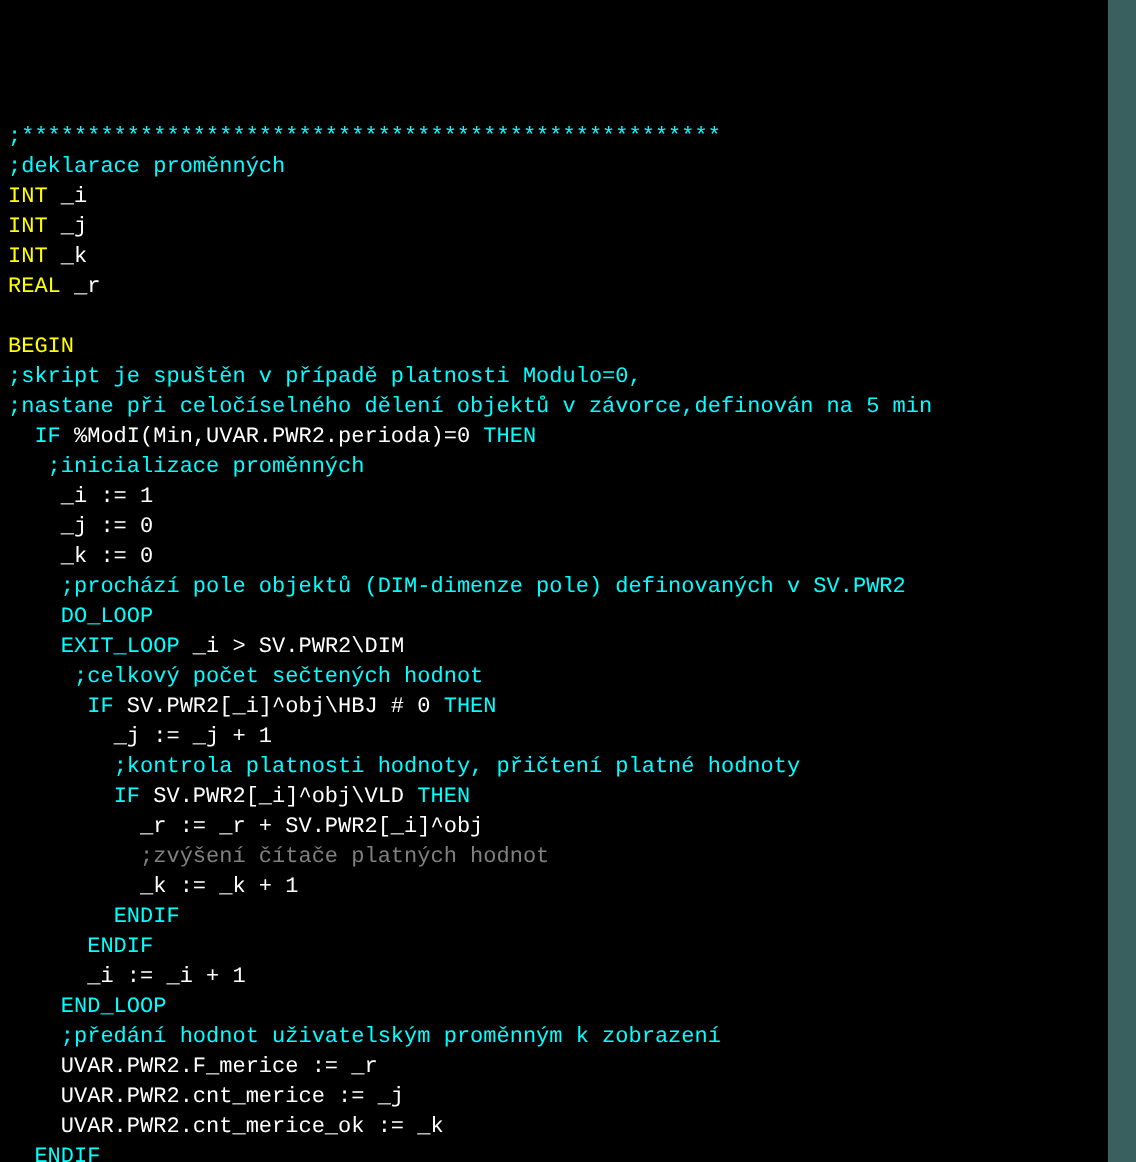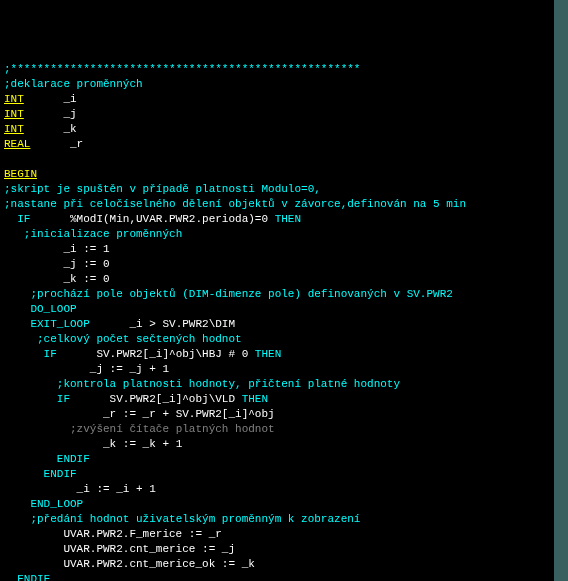--- a/index.html
+++ b/index.html
@@ -11,22 +11,22 @@
       color: #c0c0c0;
       white-space: pre;
       padding: 2px 4px;
       width: 568px;
       height: 581px;
       overflow: hidden;
       border-right: 14px solid #3a5f5f;
     }
     .line { display: block; }
     .c-teal { color: #00ffff; }
-    .c-yellow { color: #ffff00; text-decoration: underline; }
-    .c-white { color: #ffffff; margin-left: 33px; }
+    .c-yellow { color: #ffff00; }
+    .c-white { color: #ffffff; }
     .c-gray { color: #808080; }
   </style>
 </head>
 <body>
 
 
 
 <div id="code-container"><span class="line"><span class="c-teal">;*****************************************************</span></span><span class="line"><span class="c-teal">;deklarace proměnných</span></span><span class="line"><span class="c-yellow">INT</span><span class="c-white"> _i</span></span><span class="line"><span class="c-yellow">INT</span><span class="c-white"> _j</span></span><span class="line"><span class="c-yellow">INT</span><span class="c-white"> _k</span></span><span class="line"><span class="c-yellow">REAL</span><span class="c-white"> _r</span></span><span class="line"><span class="c-white"> </span></span><span class="line"><span class="c-yellow">BEGIN</span></span><span class="line"><span class="c-teal">;skript je spuštěn v případě platnosti Modulo=0,</span></span><span class="line"><span class="c-teal">;nastane při celočíselného dělení objektů v závorce,definován na 5 min</span></span><span class="line"><span>  </span><span class="c-teal">IF</span><span class="c-white"> %ModI(Min,UVAR.PWR2.perioda)=0 </span><span class="c-teal">THEN</span></span><span class="line"><span>  </span><span class="c-teal"> ;inicializace proměnných</span></span><span class="line"><span>    </span><span class="c-white">_i := 1</span></span><span class="line"><span>    </span><span class="c-white">_j := 0</span></span><span class="line"><span>    </span><span class="c-white">_k := 0</span></span><span class="line"><span>    </span><span class="c-teal">;prochází pole objektů (DIM-dimenze pole) definovaných v SV.PWR2</span></span><span class="line"><span>    </span><span class="c-teal">DO_LOOP</span></span><span class="line"><span>    </span><span class="c-teal">EXIT_LOOP</span><span class="c-white"> _i &gt; SV.PWR2\DIM</span></span><span class="line"><span>    </span><span class="c-teal"> ;celkový počet sečtených hodnot</span></span><span class="line"><span>      </span><span class="c-teal">IF</span><span class="c-white"> SV.PWR2[_i]^obj\HBJ # 0 </span><span class="c-teal">THEN</span></span><span class="line"><span>        </span><span class="c-white">_j := _j + 1</span></span><span class="line"><span>        </span><span class="c-teal">;kontrola platnosti hodnoty, přičtení platné hodnoty</span></span><span class="line"><span>        </span><span class="c-teal">IF</span><span class="c-white"> SV.PWR2[_i]^obj\VLD </span><span class="c-teal">THEN</span></span><span class="line"><span>          </span><span class="c-white">_r := _r + SV.PWR2[_i]^obj</span></span><span class="line"><span>          </span><span class="c-gray">;zvýšení čítače platných hodnot</span></span><span class="line"><span>          </span><span class="c-white">_k := _k + 1</span></span><span class="line"><span>        </span><span class="c-teal">ENDIF</span></span><span class="line"><span>      </span><span class="c-teal">ENDIF</span></span><span class="line"><span>      </span><span class="c-white">_i := _i + 1</span></span><span class="line"><span>    </span><span class="c-teal">END_LOOP</span></span><span class="line"><span>    </span><span class="c-teal">;předání hodnot uživatelským proměnným k zobrazení</span></span><span class="line"><span>    </span><span class="c-white">UVAR.PWR2.F_merice := _r</span></span><span class="line"><span>    </span><span class="c-white">UVAR.PWR2.cnt_merice := _j</span></span><span class="line"><span>    </span><span class="c-white">UVAR.PWR2.cnt_merice_ok := _k</span></span><span class="line"><span>  </span><span class="c-teal">ENDIF</span></span></div>
 
 

